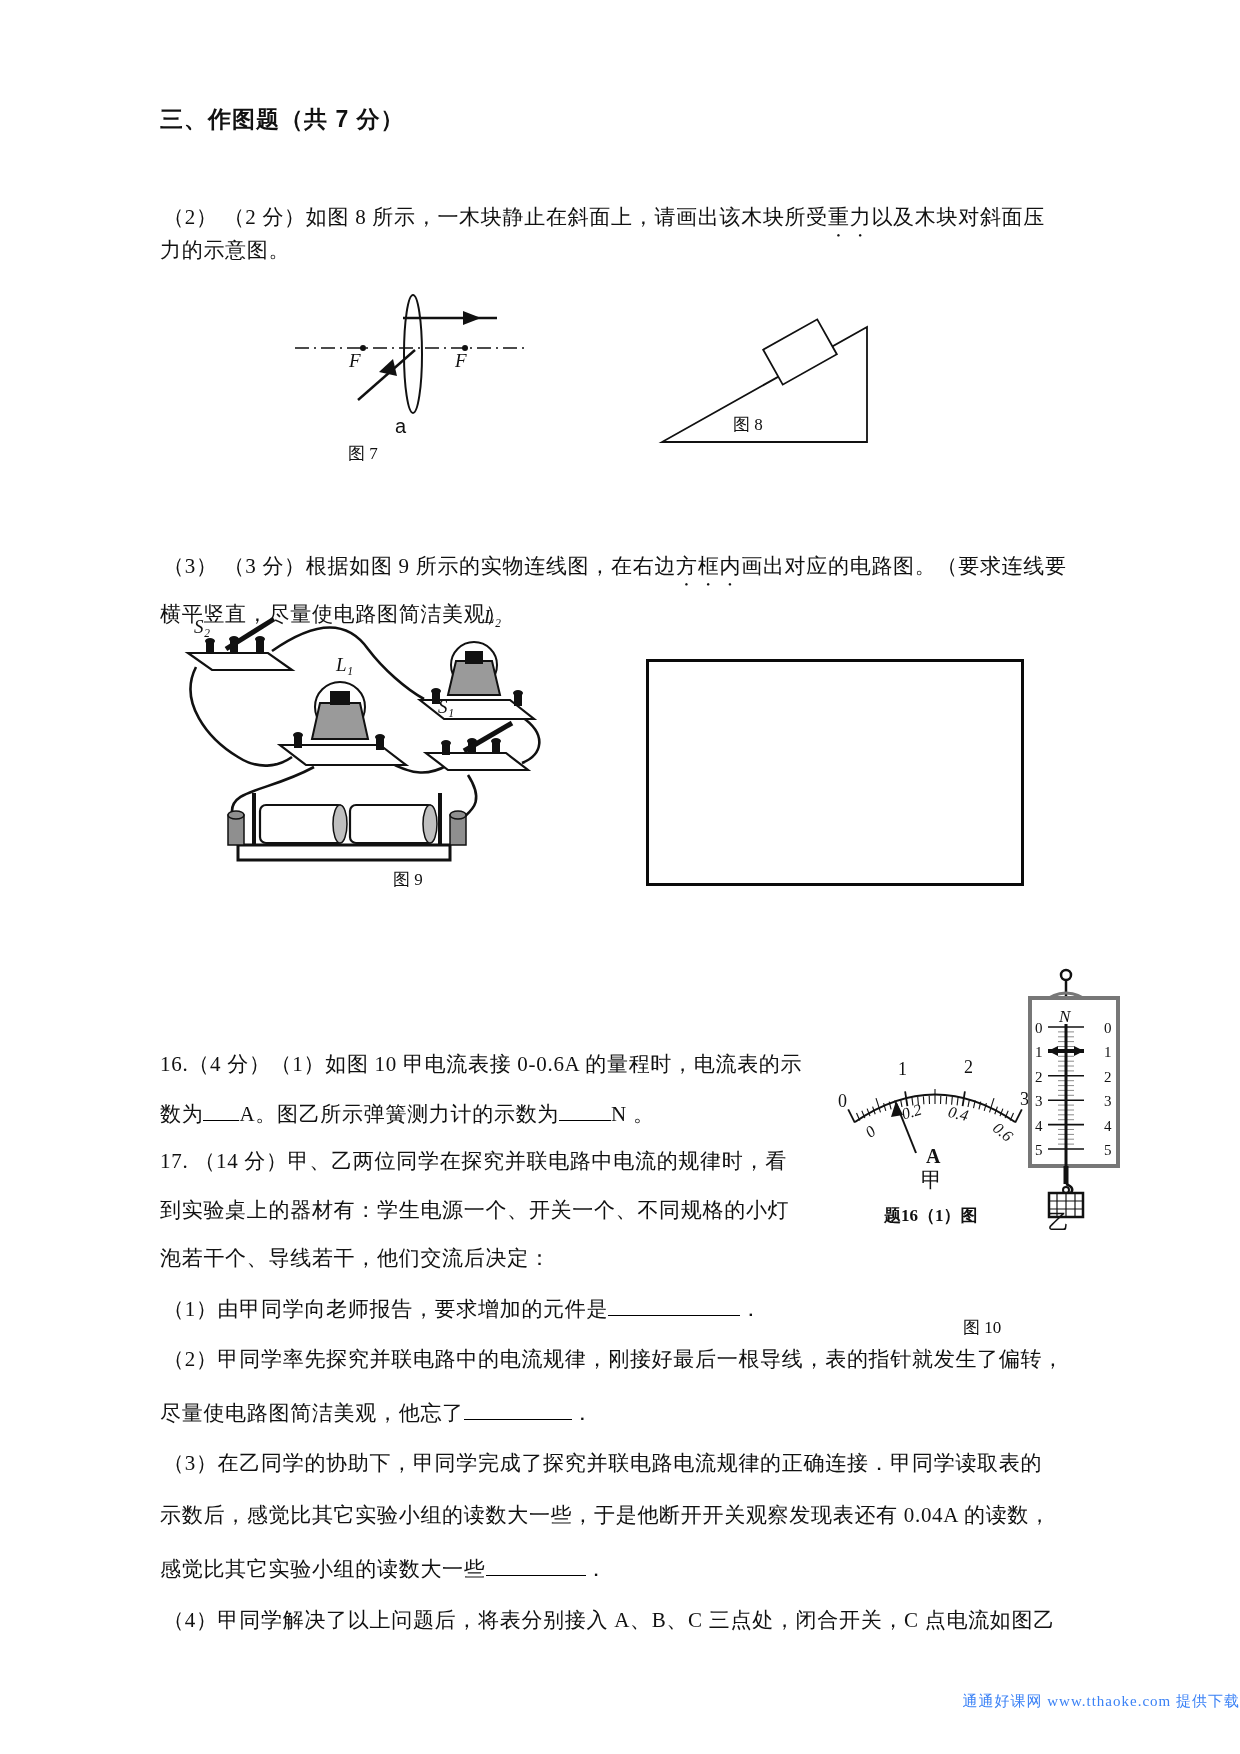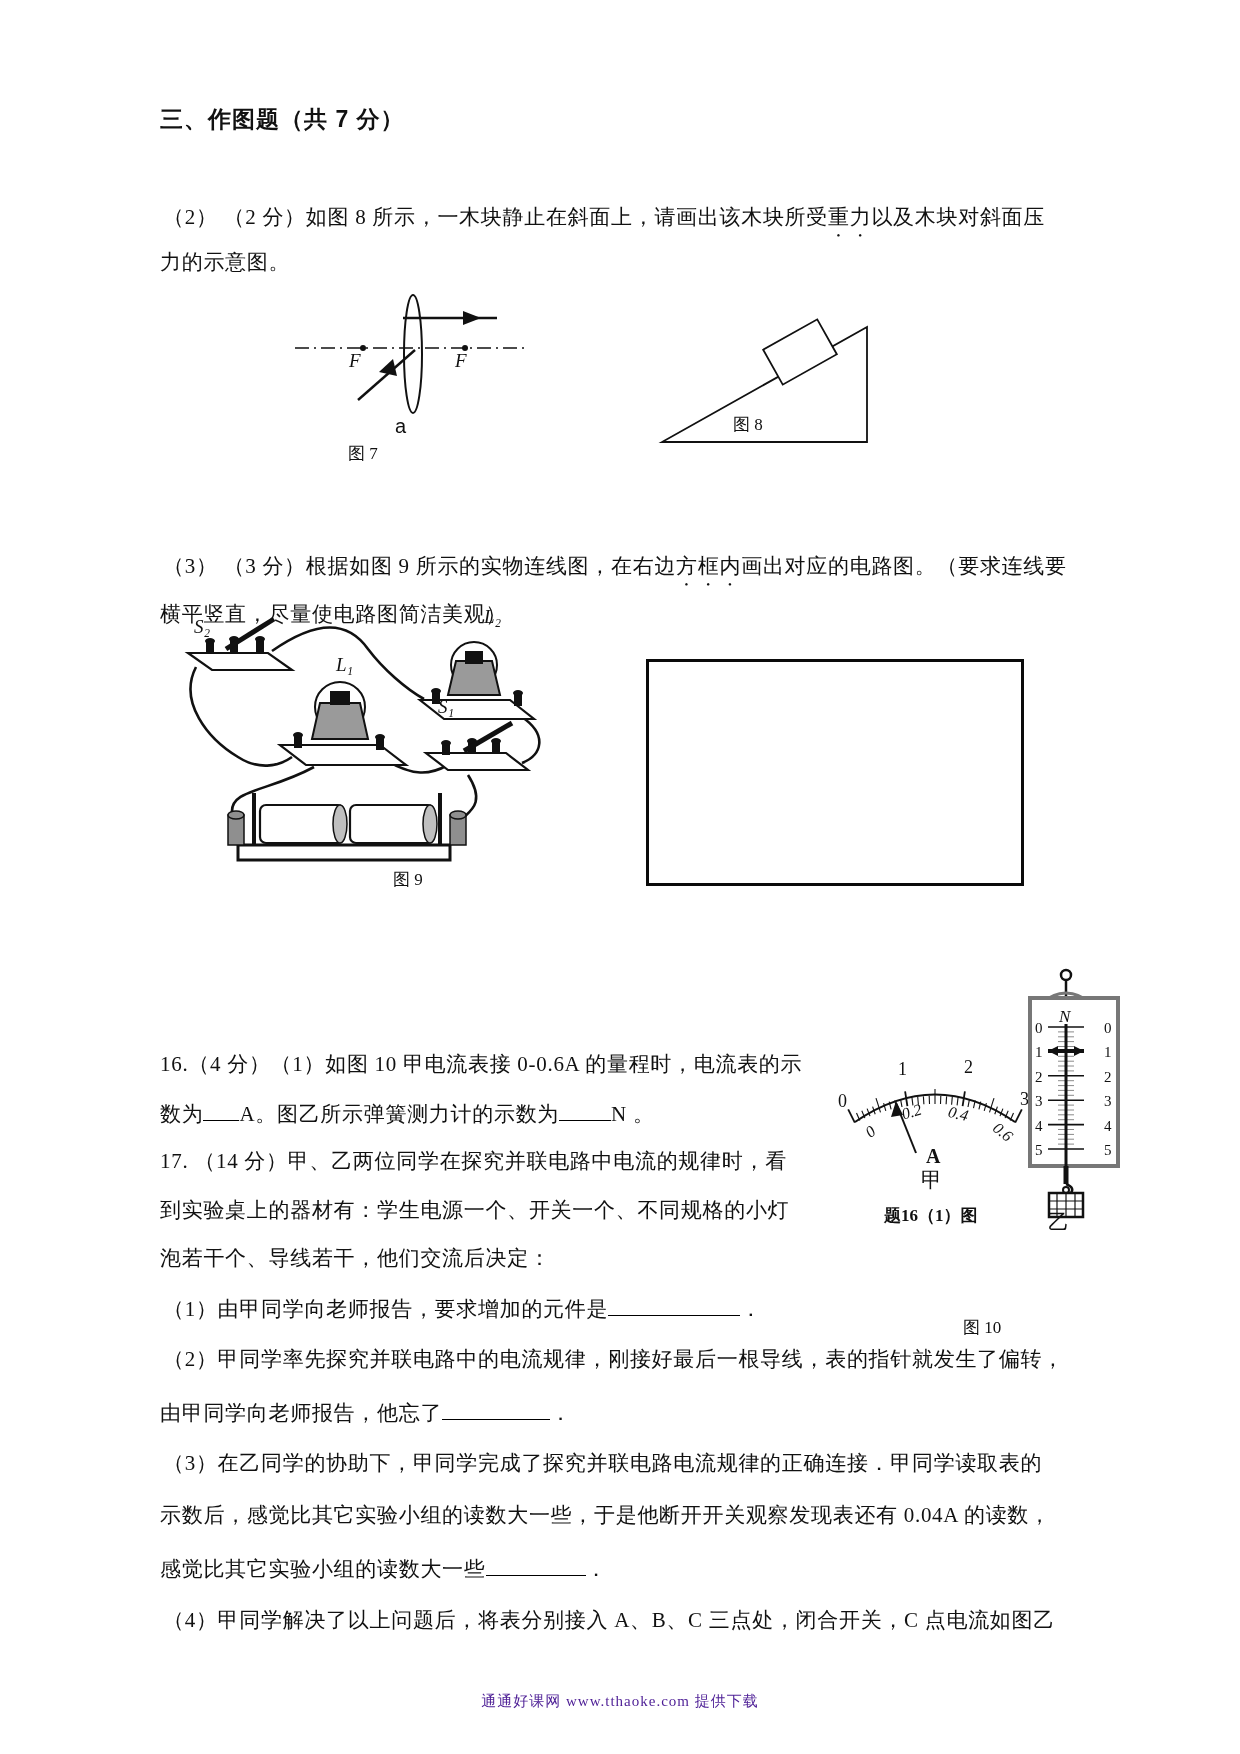--- a/index.html
+++ b/index.html
@@ -9,34 +9,34 @@
   .hline{position:absolute;white-space:nowrap;font-size:23px;font-weight:bold;
          font-family:"Liberation Sans","DejaVu Sans",sans-serif;letter-spacing:1px;}
   .cap{position:absolute;white-space:nowrap;font-size:17px;}
   .emph{-webkit-text-emphasis:filled dot;-webkit-text-emphasis-position:under right;
         text-emphasis:filled dot;text-emphasis-position:under right;}
   .blank{display:inline-block;border-bottom:1.6px solid #000;height:1.05em;vertical-align:baseline;}
   .b36{width:36px}.b52{width:52px}.b132{width:132px}.b108{width:108px}.b100{width:100px}
   #answer-box{position:absolute;left:646px;top:659px;width:372px;height:221px;border:3px solid #0a0a0a;}
   svg{position:absolute;overflow:visible;}
   .figlabel{font-style:italic;font-size:19px;font-family:"Liberation Serif",serif;fill:#111;}
-  #footer{position:absolute;left:0;top:1692px;width:100%;text-align:center;
-          font-size:15px;color:#4c1d95;letter-spacing:1px;}
+  #footer{position:absolute;left:0;top:1692px;width:100%;text-align:right;
+          font-size:15px;color:#3b82f6;letter-spacing:1px;}
 </style>
 </head>
 <body>
 
 <div id="page">
 
   <div class="hline" style="left:160px;top:104px">三、作图题（共 7 分）</div>
 
 
   <div class="line" style="left:163px;top:203px"><span>（2） （2 分）如图 8 所示，一木块静止在斜面上，请画出该木块所受</span><span class="emph">重力</span><span>以及木块对斜面压</span></div>
 
-  <div class="line" style="left:160px;top:248px">力的示意图。</div>
+  <div class="line" style="left:160px;top:236px">力的示意图。</div>
 
   <svg style="left:285px;top:255px" width="250" height="200" viewBox="0 0 250 200">
     <line x1="10" y1="93" x2="242" y2="93" stroke="#111" stroke-width="1.6" stroke-dasharray="14 5 2 5"></line>
     <ellipse cx="128" cy="99" rx="9" ry="59" fill="none" stroke="#111" stroke-width="2"></ellipse>
     <line x1="118" y1="63" x2="212" y2="63" stroke="#111" stroke-width="2.4"></line>
     <polygon points="178,56 196,63 178,70" fill="#111"></polygon>
     <line x1="73" y1="145" x2="130" y2="95" stroke="#111" stroke-width="2.4"></line>
     <polygon points="108,104 112,121 94,117" fill="#111"></polygon>
     <circle cx="78" cy="93" r="3" fill="#111"></circle>
     <circle cx="180" cy="93" r="3" fill="#111"></circle>
@@ -136,21 +136,21 @@
 
 
   <div class="line" style="left:160px;top:1050px">16.（4 分）（1）如图 10 甲电流表接 0-0.6A 的量程时，电流表的示</div>
   <div class="line" style="left:160px;top:1098px"><span>数为</span><span class="blank b36"></span><span>A。图乙所示弹簧测力计的示数为</span><span class="blank b52"></span><span>N 。</span></div>
 
   <div class="line" style="left:160px;top:1147px">17. （14 分）甲、乙两位同学在探究并联电路中电流的规律时，看</div>
   <div class="line" style="left:160px;top:1244px">泡若干个、导线若干，他们交流后决定：</div>
   <div class="line" style="left:160px;top:1196px">到实验桌上的器材有：学生电源一个、开关一个、不同规格的小灯</div>
   <div class="line" style="left:163px;top:1293px"><span>（1）由甲同学向老师报告，要求增加的元件是</span><span class="blank b132"></span><span>．</span></div>
   <div class="line" style="left:163px;top:1345px">（2）甲同学率先探究并联电路中的电流规律，刚接好最后一根导线，表的指针就发生了偏转，</div>
-  <div class="line" style="left:160px;top:1397px"><span>由甲同学向老师报告，他忘了</span><span class="blank b108"></span><span>．</span></div>
+  <div class="line" style="left:160px;top:1397px"><span>尽量使电路图简洁美观，他忘了</span><span class="blank b108"></span><span>．</span></div>
   <div class="line" style="left:163px;top:1449px">（3）在乙同学的协助下，甲同学完成了探究并联电路电流规律的正确连接．甲同学读取表的</div>
   <div class="line" style="left:160px;top:1501px">示数后，感觉比其它实验小组的读数大一些，于是他断开开关观察发现表还有 0.04A 的读数，</div>
   <div class="line" style="left:160px;top:1553px"><span>感觉比其它实验小组的读数大一些</span><span class="blank b100"></span><span>．</span></div>
   <div class="line" style="left:163px;top:1606px">（4）甲同学解决了以上问题后，将表分别接入 A、B、C 三点处，闭合开关，C 点电流如图乙</div>
 
   <svg id="ammeter-svg" style="left:828px;top:1025px" width="215" height="165" viewBox="0 0 215 165">
     <path d="M 27,97 Q 107,42 187,97" fill="none" stroke="#111" stroke-width="2"></path>
     <g id="ammeter-ticks">
         <line x1="26.8" y1="97.7" x2="20.2" y2="84.3" stroke="#111" stroke-width="1.8"></line>
         <line x1="31.8" y1="95.4" x2="28.5" y2="88.1" stroke="#111" stroke-width="1.1"></line>

